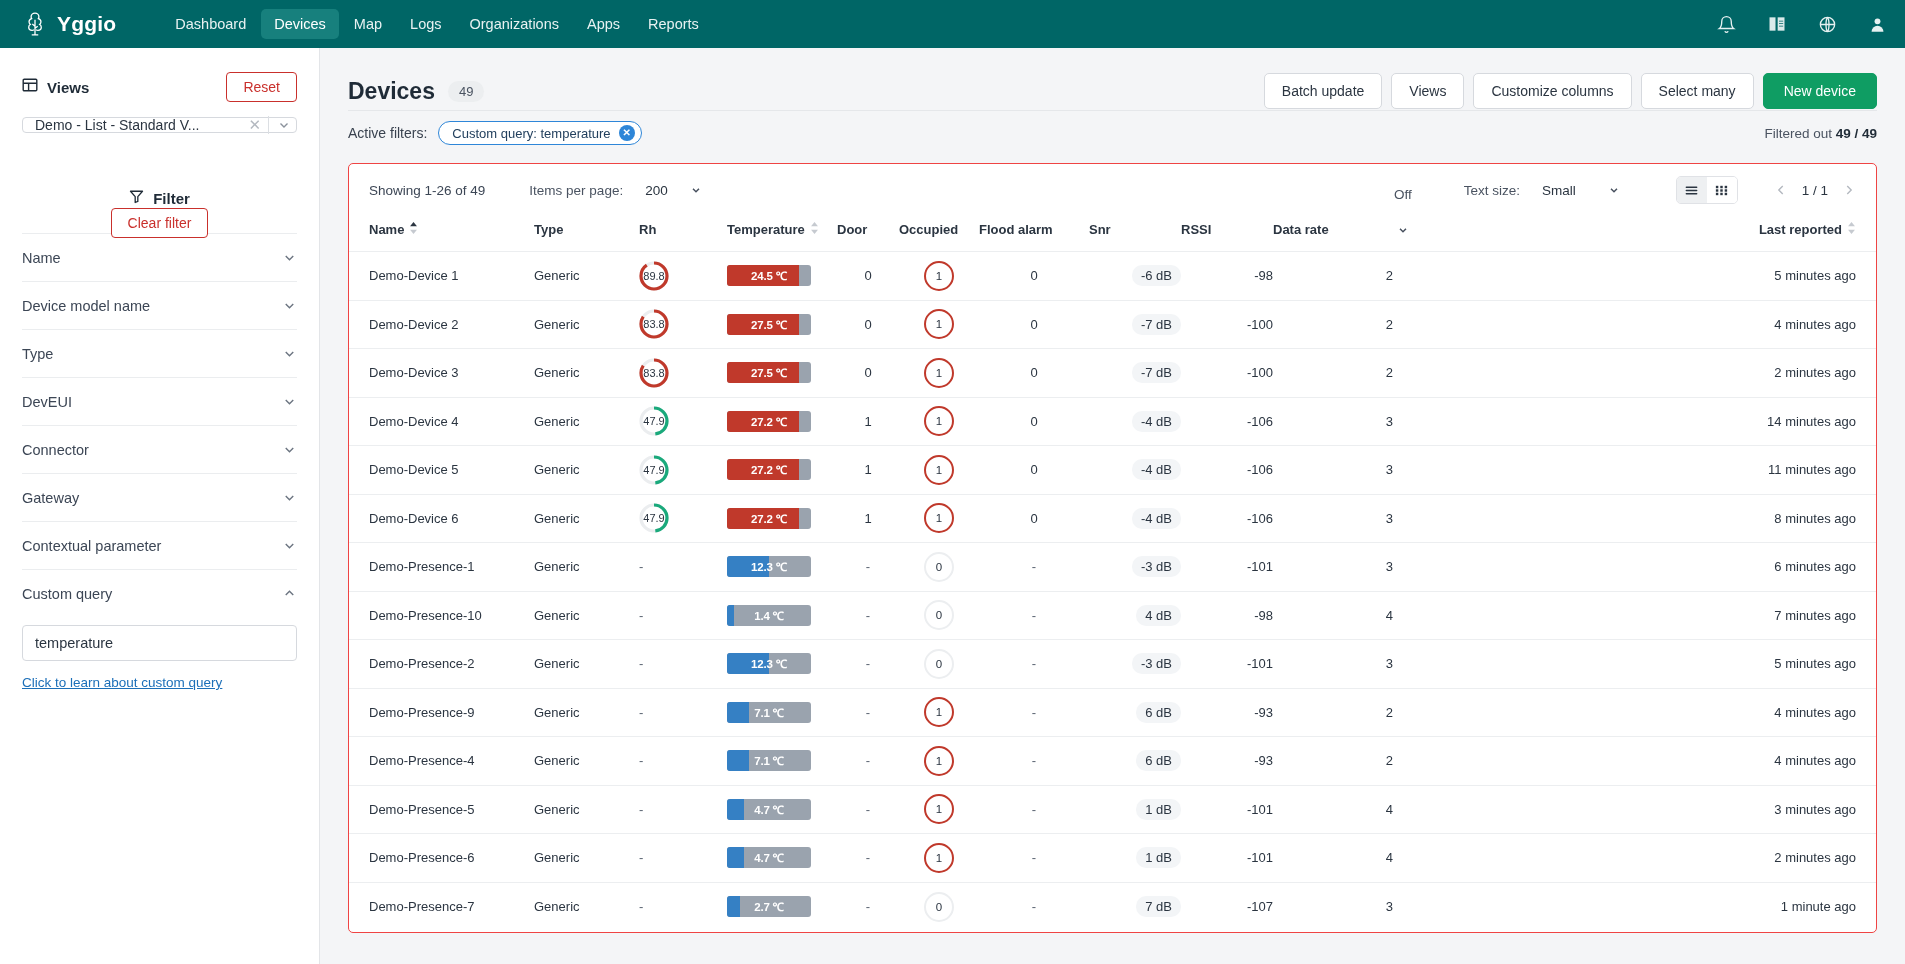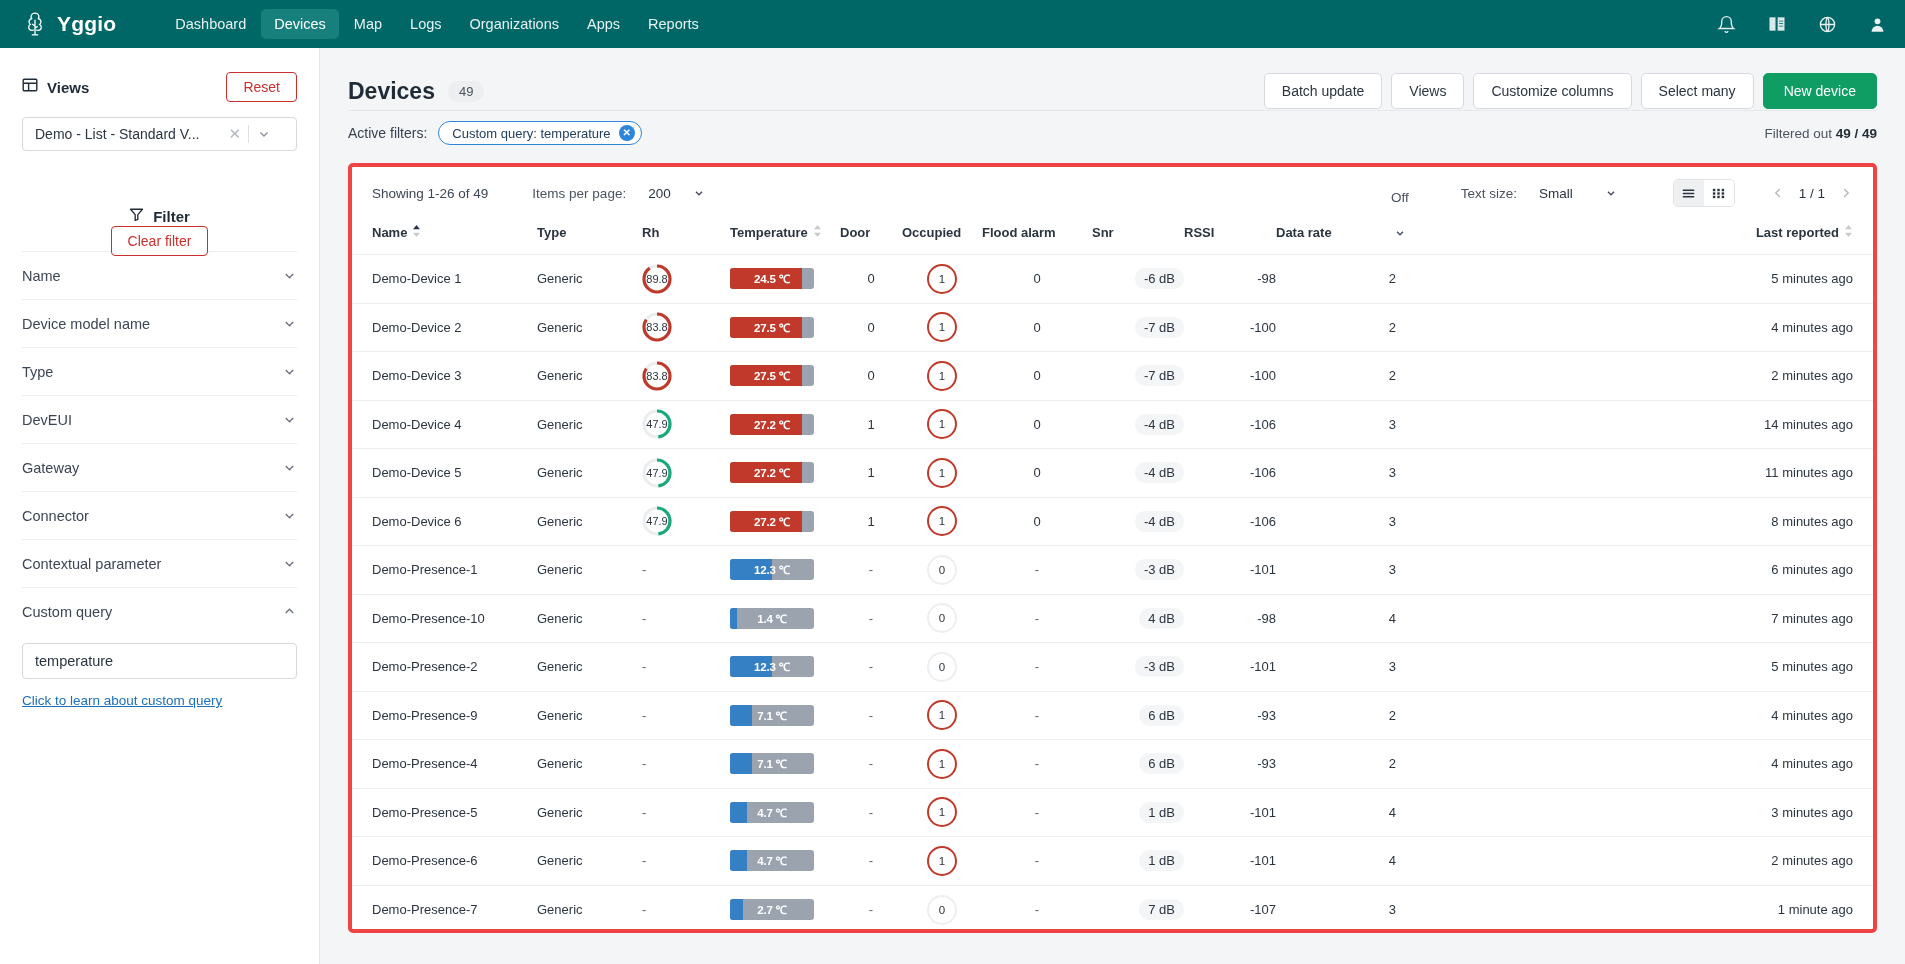--- a/index.html
+++ b/index.html
@@ -39,22 +39,22 @@
     display: flex; align-items: center; justify-content: space-between; height: 34px;
   }
   .side-head-left { display: flex; align-items: center; gap: 9px; }
   .side-head-title { font-size: 15px; font-weight: 600; color: #1f2b37; }
   .btn-outline-red {
     border: 1px solid #c9302c; color: #c9302c; background: #fff;
     border-radius: 4px; font-size: 14px; padding: 6px 16px; cursor: pointer;
     font-family: inherit;
   }
   .view-select {
-    margin-top: 13px; height: 34px; border: 1px solid #d6d9de; border-radius: 4px;
-    display: flex; align-items: center; padding: 0 20px 0 12px; cursor: pointer;
+    margin-top: 13px; height: 16px; border: 1px solid #d6d9de; border-radius: 4px;
+    display: flex; align-items: center; padding: 0 0 0 12px; cursor: pointer;
   }
   .view-select-label {
     flex: 1; font-size: 14px; color: #2b3541; overflow: hidden;
     white-space: nowrap; text-overflow: ellipsis;
   }
   .vs-x { color: #b4b9c0; font-size: 15px; padding: 0 7px; cursor: pointer; }
   .vs-div { width: 1px; height: 18px; background: #dcdfe3; }
   .vs-chev { color: #8b929c; padding: 0 5px 0 8px; display: flex; align-items: center; cursor: pointer; }
 
   .filter-head {
@@ -107,21 +107,21 @@
   .chip-x {
     width: 16px; height: 16px; border-radius: 50%; background: #2e86d8; color: #fff;
     font-size: 10px; display: flex; align-items: center; justify-content: center;
     font-weight: 700; line-height: 1;
   }
   .filtered-out { margin-left: auto; font-size: 13.5px; color: #4a5361; }
   .filtered-out b { color: #1f2b37; }
 
   
   .card {
-    background: #fff; border: 4px solid #ef4444; border-radius: 5px; margin-top: 8px;
+    background: #fff; border: 1px solid #ef4444; border-radius: 5px; margin-top: 8px;
     height: 770px; overflow: hidden;
   }
   .table-toolbar { display: flex; align-items: center; height: 52px; padding: 0 20px; }
   .tt-text { font-size: 13.5px; color: #3c4655; }
   .tt-group { display: flex; align-items: center; gap: 22px; }
   .tt-muted { font-size: 13.5px; color: #4a5361; }
   .tt-val { font-size: 13.5px; color: #2b3541; }
   .mini-chev { color: #4a5361; display: flex; align-items: center; }
   .seg {
     display: flex; border: 1px solid #e0e2e6; border-radius: 5px; overflow: hidden;
@@ -319,29 +319,29 @@
       </div>
       <div class="filter-row">
         <span class="filter-label">DevEUI</span>
         <span class="chev">
           <svg width="15" height="15" viewBox="0 0 16 16" fill="none" stroke="currentColor" stroke-width="1.5">
               <path d="M4 6.3l4 4 4-4"></path>
             </svg>
         </span>
       </div>
       <div class="filter-row">
-        <span class="filter-label">Gateway</span>
+        <span class="filter-label">Connector</span>
         <span class="chev">
           <svg width="15" height="15" viewBox="0 0 16 16" fill="none" stroke="currentColor" stroke-width="1.5">
               <path d="M4 6.3l4 4 4-4"></path>
             </svg>
         </span>
       </div>
       <div class="filter-row">
-        <span class="filter-label">Connector</span>
+        <span class="filter-label">Gateway</span>
         <span class="chev">
           <svg width="15" height="15" viewBox="0 0 16 16" fill="none" stroke="currentColor" stroke-width="1.5">
               <path d="M4 6.3l4 4 4-4"></path>
             </svg>
         </span>
       </div>
       <div class="filter-row">
         <span class="filter-label">Contextual parameter</span>
         <span class="chev">
           <svg width="15" height="15" viewBox="0 0 16 16" fill="none" stroke="currentColor" stroke-width="1.5">

